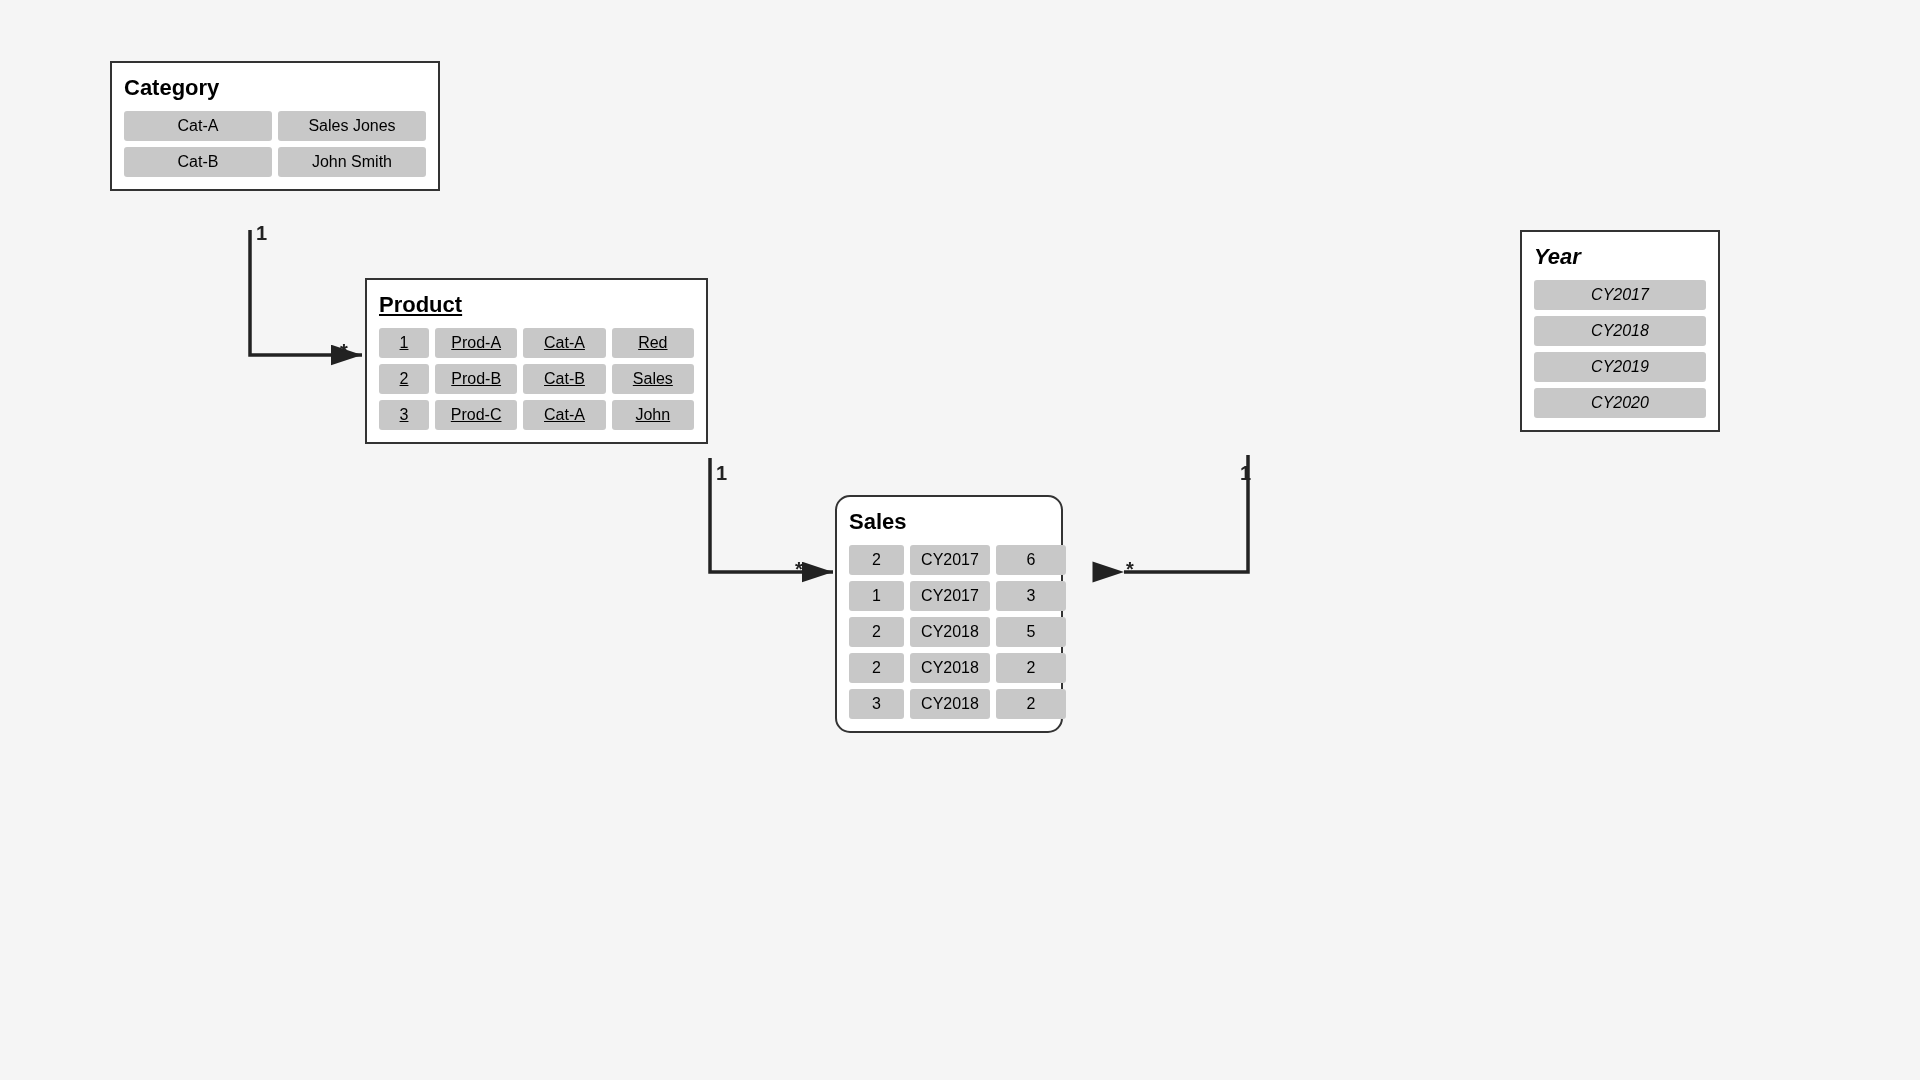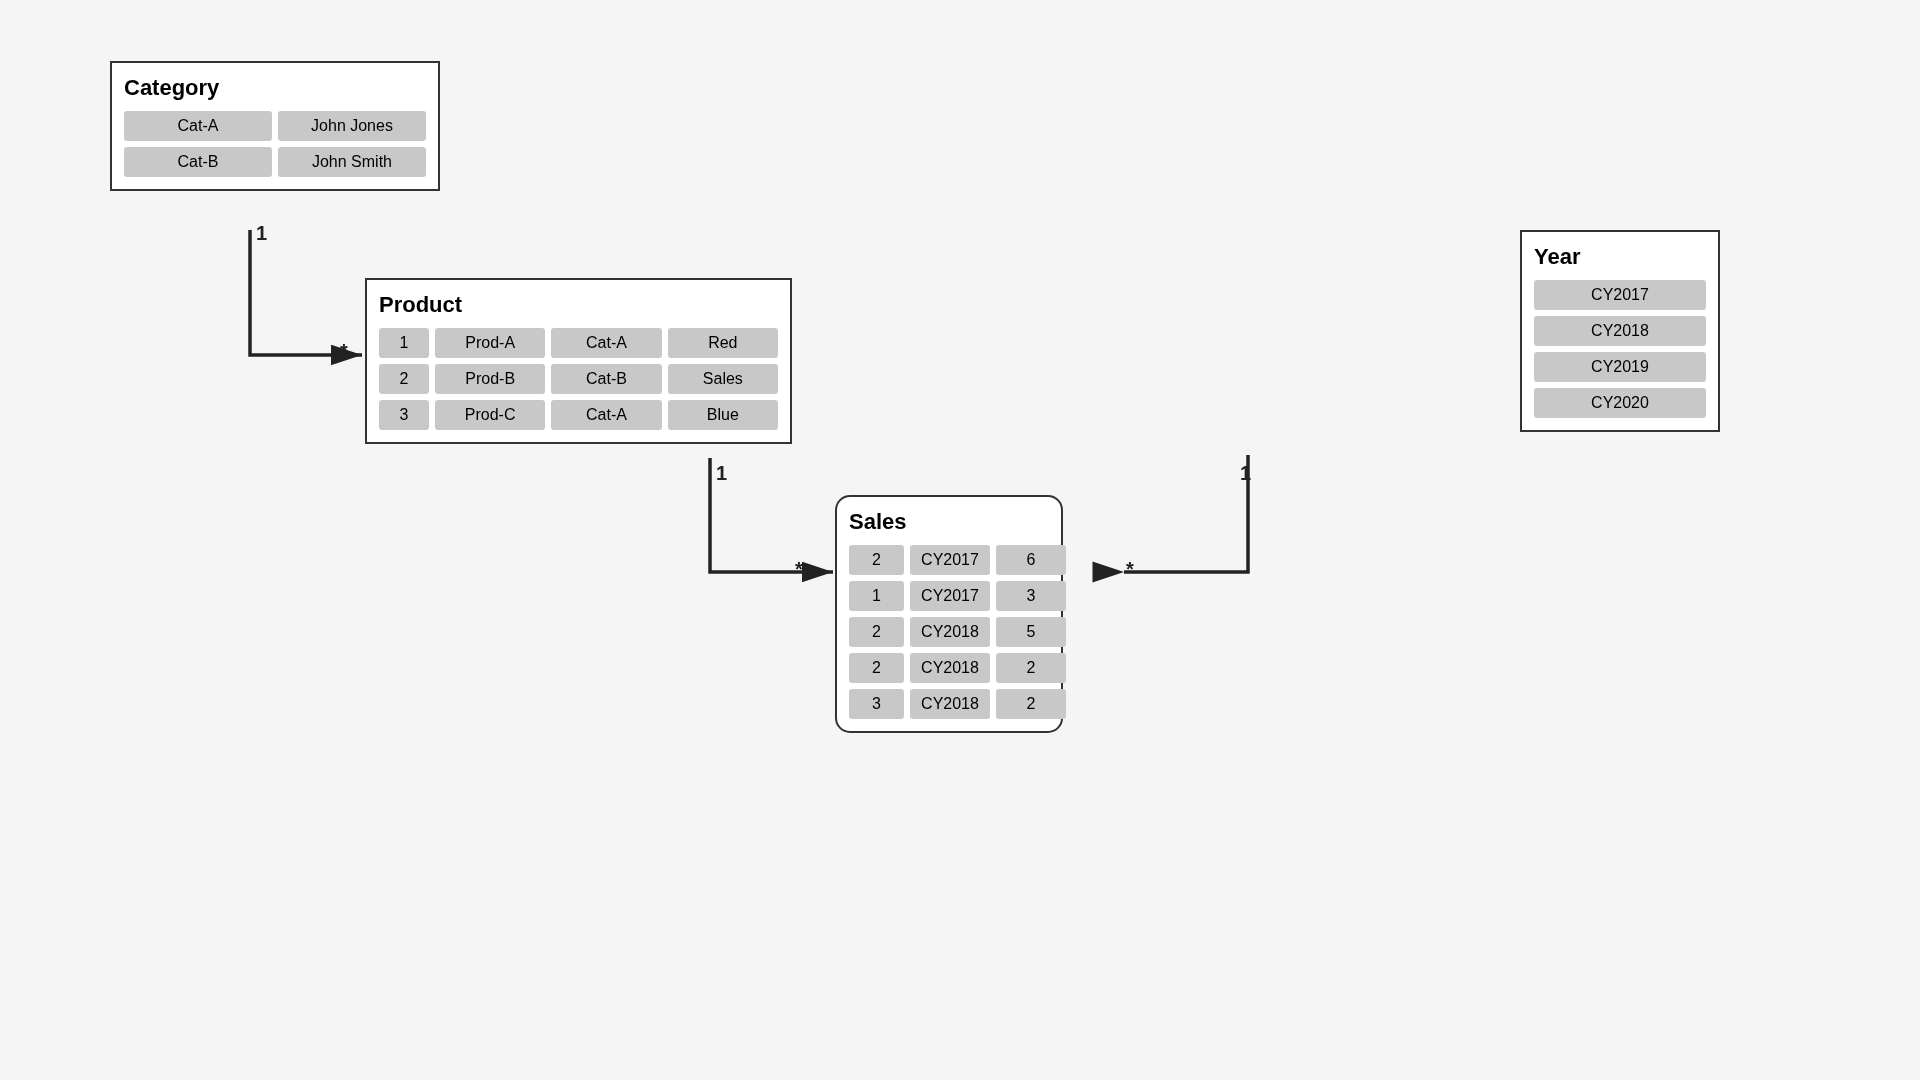--- a/index.html
+++ b/index.html
@@ -60,45 +60,45 @@
       color: #222;
     }
   </style>
 </head>
 <body>
 
 <div class="table-box" style="left:110px; top:61px; width:330px;">
   <div class="table-title">Category</div>
   <div class="table-grid" style="grid-template-columns: 1fr 1fr;">
     <div class="cell">Cat-A</div>
-    <div class="cell">John Jones</div>
+    <div class="cell">Sales Jones</div>
     <div class="cell">Cat-B</div>
     <div class="cell">John Smith</div>
   </div>
 </div>
 
-<div class="table-box" style="left:365px; top:278px; width:427px;">
+<div class="table-box" style="left:365px; top:278px; width:343px;text-decoration:underline;">
   <div class="table-title">Product</div>
   <div class="table-grid" style="grid-template-columns: 50px 1fr 1fr 1fr;">
     <div class="cell cell-narrow">1</div>
     <div class="cell">Prod-A</div>
     <div class="cell">Cat-A</div>
     <div class="cell">Red</div>
     <div class="cell cell-narrow">2</div>
     <div class="cell">Prod-B</div>
     <div class="cell">Cat-B</div>
     <div class="cell">Sales</div>
     <div class="cell cell-narrow">3</div>
     <div class="cell">Prod-C</div>
     <div class="cell">Cat-A</div>
-    <div class="cell">Blue</div>
+    <div class="cell">John</div>
   </div>
 </div>
 
-<div class="table-box" style="right:200px; top:230px; width:200px;">
+<div class="table-box" style="right:200px; top:230px; width:200px;font-style:italic;">
   <div class="table-title">Year</div>
   <div class="table-grid" style="grid-template-columns: 1fr;">
     <div class="cell">CY2017</div>
     <div class="cell">CY2018</div>
     <div class="cell">CY2019</div>
     <div class="cell">CY2020</div>
   </div>
 </div>
 
 <div class="table-box" style="left:835px; top:495px; width:228px;border-radius:15px;">

